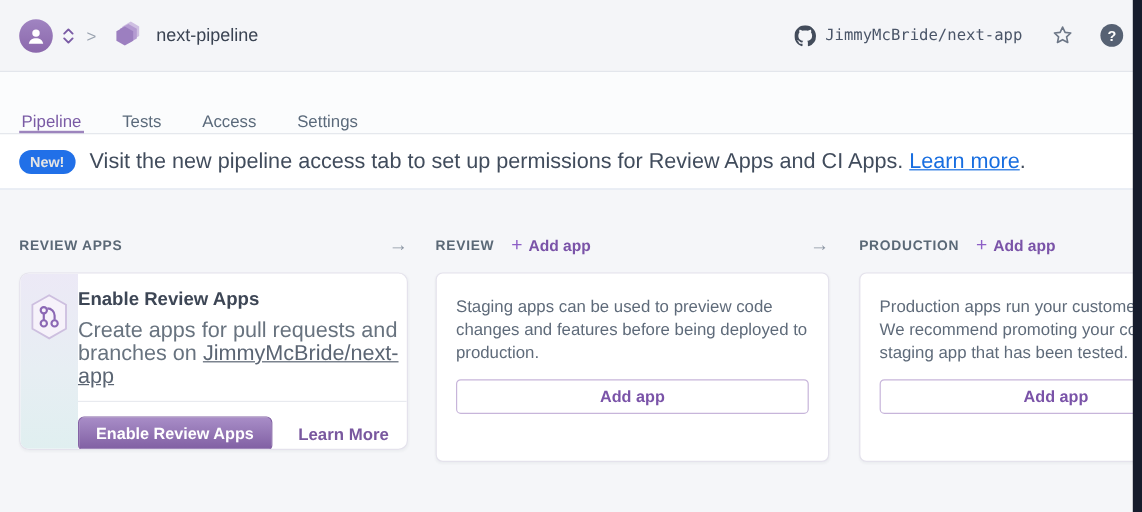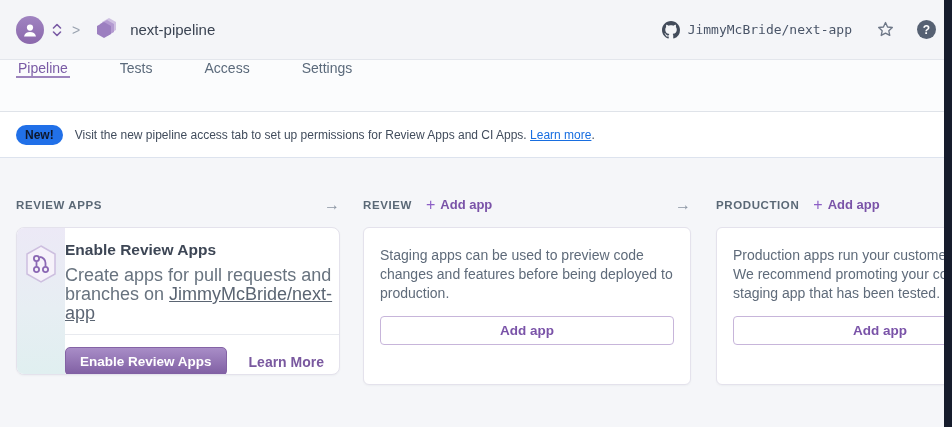--- a/index.html
+++ b/index.html
@@ -38,37 +38,37 @@
   }
   .star-btn { margin-left:24px; cursor:pointer; display:flex; }
   .help-btn {
     margin-left:22px; width:19px; height:19px; border-radius:50%;
     background:#566173; color:#fff; font-size:12px; font-weight:bold;
     display:flex; align-items:center; justify-content:center; cursor:pointer;
   }
   
   .tabbar {
     height:52px; background:#fbfcfd; border-bottom:1px solid #dfe3e9;
-    display:flex; align-items:flex-start; padding:0 16px; gap:48px;
+    display:flex; align-items:flex-end; padding:0 16px; gap:30px;
   }
   .tab {
     display:flex; align-items:center; font-size:14px; color:#5b6a7b;
     cursor:pointer; border-bottom:2px solid transparent; padding:0 2px;
   }
   .tab.active { color:#7a5ba5; border-bottom-color:#9d84bd; }
   
   .banner {
     height:46px; background:#ffffff; border-bottom:1px solid #dde3ee;
     display:flex; align-items:center; padding:0 16px;
   }
   .badge-new {
-    background:#2170e8; color:#0f172a; font-size:12px; font-weight:bold;
+    background:#2170e8; color:#e5e5e5; font-size:12px; font-weight:bold;
     border-radius:10px; padding:3px 9px; flex:0 0 auto;
   }
-  .banner-msg { font-size:12px; color:#414c5c; margin-left:12px; white-space:nowrap; }
+  .banner-msg { font-size:18px; color:#414c5c; margin-left:12px; white-space:nowrap; }
   .banner-link { color:#186ee0; text-decoration:underline; cursor:pointer; }
   .banner-actions { margin-left:auto; display:flex; align-items:center; gap:10px; }
   .btn-dismiss {
     background:#fff; border:1px solid #c9bada; color:#79589f;
     font-size:13px; font-weight:bold; border-radius:5px; padding:6px 17px;
     cursor:pointer; font-family:inherit;
   }
   .btn-primary {
     background:linear-gradient(180deg,#a88dc7,#7f5ea2); border:1px solid #8463a5;
     color:#fff; font-size:13px; font-weight:bold; border-radius:5px;

